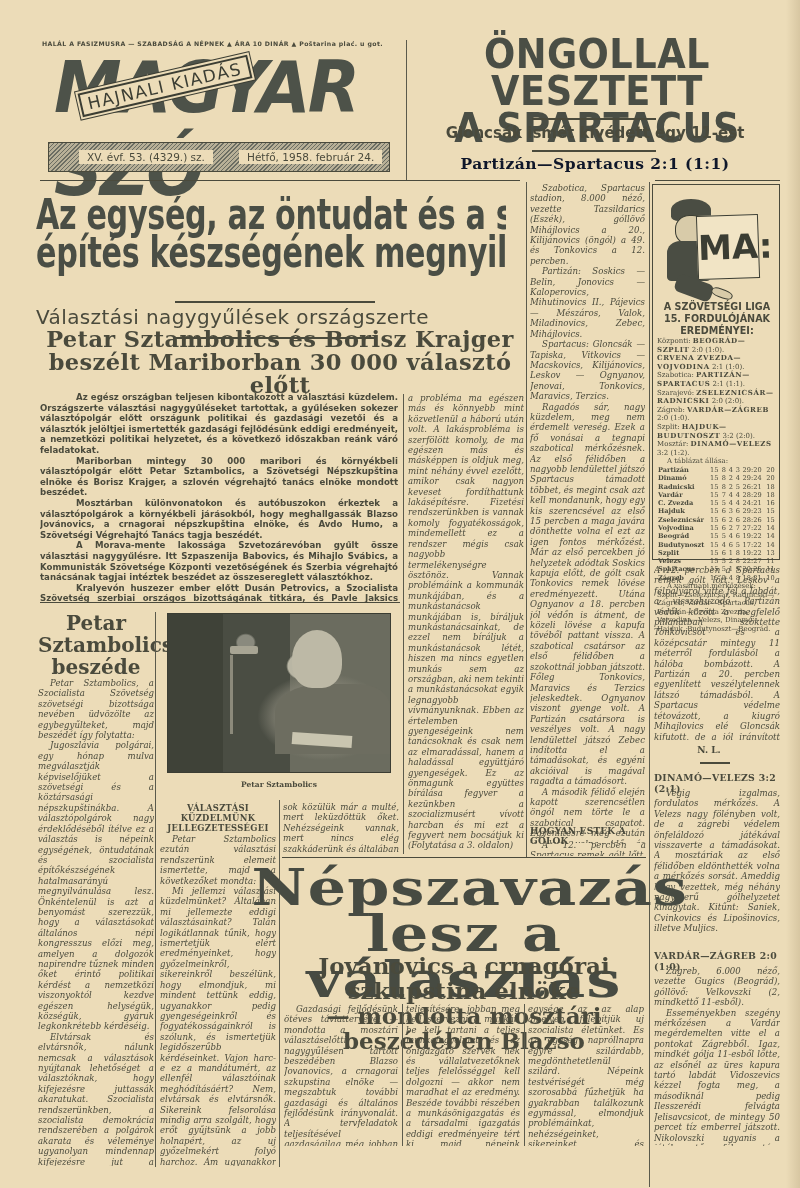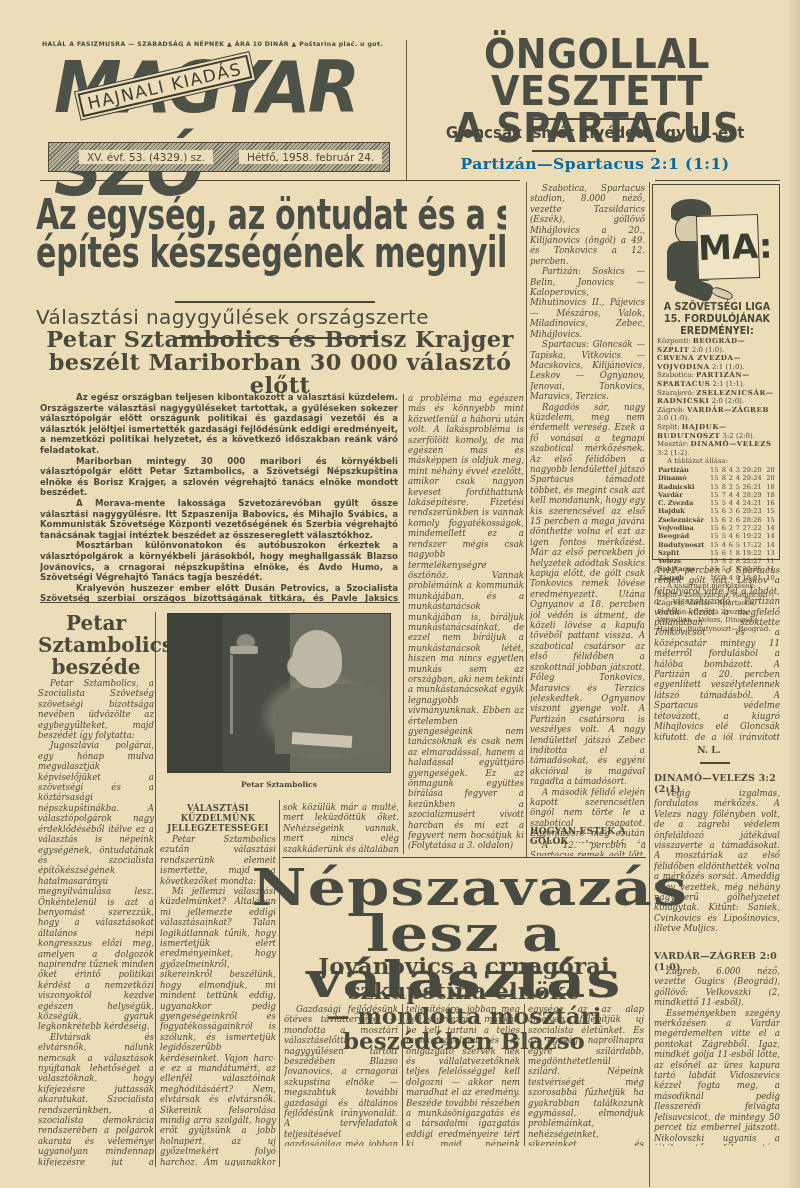--- a/index.html
+++ b/index.html
@@ -63,21 +63,21 @@
     font-family: "DejaVu Sans", sans-serif; font-weight: bold;
     font-size: 40px; line-height: 37px; color: #4a4e45; text-align: center;
     letter-spacing: 0.5px; transform: scaleX(0.92); transform-origin: center;
   }
   .sport-sub {
     font-family: "DejaVu Sans", sans-serif; font-weight: bold;
     font-size: 15px; color: #4a4a3c; text-align: center;
   }
   .sport-score {
     font-family: "DejaVu Serif", serif; font-weight: bold;
-    font-size: 15.5px; color: #0369a1; text-align: center; letter-spacing: 0.5px;
+    font-size: 15.5px; color: #0f172a; text-align: center; letter-spacing: 0.5px;
   }
 
   .main-headline {
     font-family: "DejaVu Sans", sans-serif; font-weight: bold;
     font-size: 42px; line-height: 38px; color: #4a4e45; text-align: center;
     transform: scaleX(0.72); transform-origin: left top; white-space: nowrap;
     letter-spacing: -0.5px;
   }
   .main-sub {
     font-family: "DejaVu Sans", sans-serif; font-size: 20px; color: #4a4a3c;
@@ -184,22 +184,22 @@
 <div class="abs main-sub" style="left:36px;top:305px;width:480px;">Választási nagygyűlések országszerte</div>
 <div class="hrule" style="left:175px;top:337px;width:200px;"></div>
 <div class="abs" style="left:30px;top:328px;width:500px;">
   <div class="serif-head">Petar Sztambolics és Borisz Krajger</div>
   <div class="serif-head">beszélt Mariborban 30 000 választó előtt</div>
 </div>
 
 <div class="abs bold-text" style="left:40px;top:392px;width:358px;height:210px;">
   <p>Az egész országban teljesen kibontakozott a választási küzdelem. Országszerte választási nagygyűléseket tartottak, a gyűléseken sokezer választópolgár előtt országunk politikai és gazdasági vezetői és a választók jelöltjei ismertették gazdasági fejlődésünk eddigi eredményeit, a nemzetközi politikai helyzetet, és a következő időszakban reánk váró feladatokat.</p>
   <p>Mariborban mintegy 30 000 maribori és környékbeli választópolgár előtt Petar Sztambolics, a Szövetségi Népszkupština elnöke és Borisz Krajger, a szlovén végrehajtó tanács elnöke mondott beszédet.</p>
+  <p>Mosztárban különvonatokon és autóbuszokon érkeztek a választópolgárok a környékbeli járásokból, hogy meghallgassák Blazso Jovánovics, a crnagorai népszkupština elnöke, és Avdo Humo, a Szövetségi Végrehajtó Tanács tagja beszédét.</p>
   <p>A Morava-mente lakossága Szvetozárevóban gyűlt össze választási nagygyűlésre. Itt Szpaszenija Babovics, és Mihajlo Svábics, a Kommunisták Szövetsége Központi vezetőségének és Szerbia végrehajtó tanácsának tagjai intéztek beszédet az összesereglett választókhoz.</p>
-  <p>Mosztárban különvonatokon és autóbuszokon érkeztek a választópolgárok a környékbeli járásokból, hogy meghallgassák Blazso Jovánovics, a crnagorai népszkupština elnöke, és Avdo Humo, a Szövetségi Végrehajtó Tanács tagja beszédét.</p>
   <p>Kralyevón huszezer ember előtt Dusán Petrovics, a Szocialista Szövetség szerbiai országos bizottságának titkára, és Pavle Jaksics vezérezredes, a kralyevói választókerület szövetségi képviselőjelöltje mondtak beszédet.</p>
 </div>
 <div class="vrule" style="left:403px;top:394px;height:460px;"></div>
 
 <div class="abs body-text" style="left:408px;top:393px;width:116px;height:447px;">
   <p style="text-indent:0">a probléma ma egészen más és könnyebb mint közvetlenül a háború után volt. A lakásprobléma is szerfölött komoly, de ma egészen más és másképpen is oldjuk meg, mint néhány évvel ezelőtt, amikor csak nagyon keveset fordíthattunk lakásépítésre. Fizetési rendszerünkben is vannak komoly fogyatékosságok, mindemellett ez a rendszer mégis csak nagyobb termelékenységre ösztönöz. Vannak problémáink a kommunák munkájában, és a munkástanácsok munkájában is, bíráljuk munkástanácsainkat, de ezzel nem bíráljuk a munkástanácsok létét, hiszen ma nincs egyetlen munkás sem az országban, aki nem tekinti a munkástanácsokat egyik legnagyobb vívmányunknak. Ebben az értelemben gyengeségeink nem tanácsoknak és csak nem az elmaradással, hanem a haladással együttjáró gyengeségek. Ez az önmagunk együttes bírálása fegyver a kezünkben a szocializmusért vívott harcban és mi ezt a fegyvert nem bocsátjuk ki kezünkből tekintet nélkül arra, hogy egyesek külföldön ezt a bírálatunkat rosszindulatúan magyarázzák. Mi jól tudjuk, hogy sokan nem képesek felfogni politikai berendezésünket. Ez érthető, mert saját felfogásukból indulnak ki és ez a felfogás más rendszerben alakult ki. Ők a saját feltételeikkel és körülményeikkel mérik a mi valóságunkat. Néha még jóindulatú emberek sem képesek felfogni azt, ami ma már minden polgárunk előtt egészen világos, nevezetesen, hogy Jugoszláviában a munkásosztály a parasztokkal együtt könyörtelen volt megváltoztat-</p>
 </div>
 <div class="abs body-text folyt" style="left:408px;top:840px;width:116px;height:12px;">(Folytatása a 3. oldalon)</div>
 
 <div class="hrule" style="left:40px;top:602px;width:360px;height:1px;"></div>

